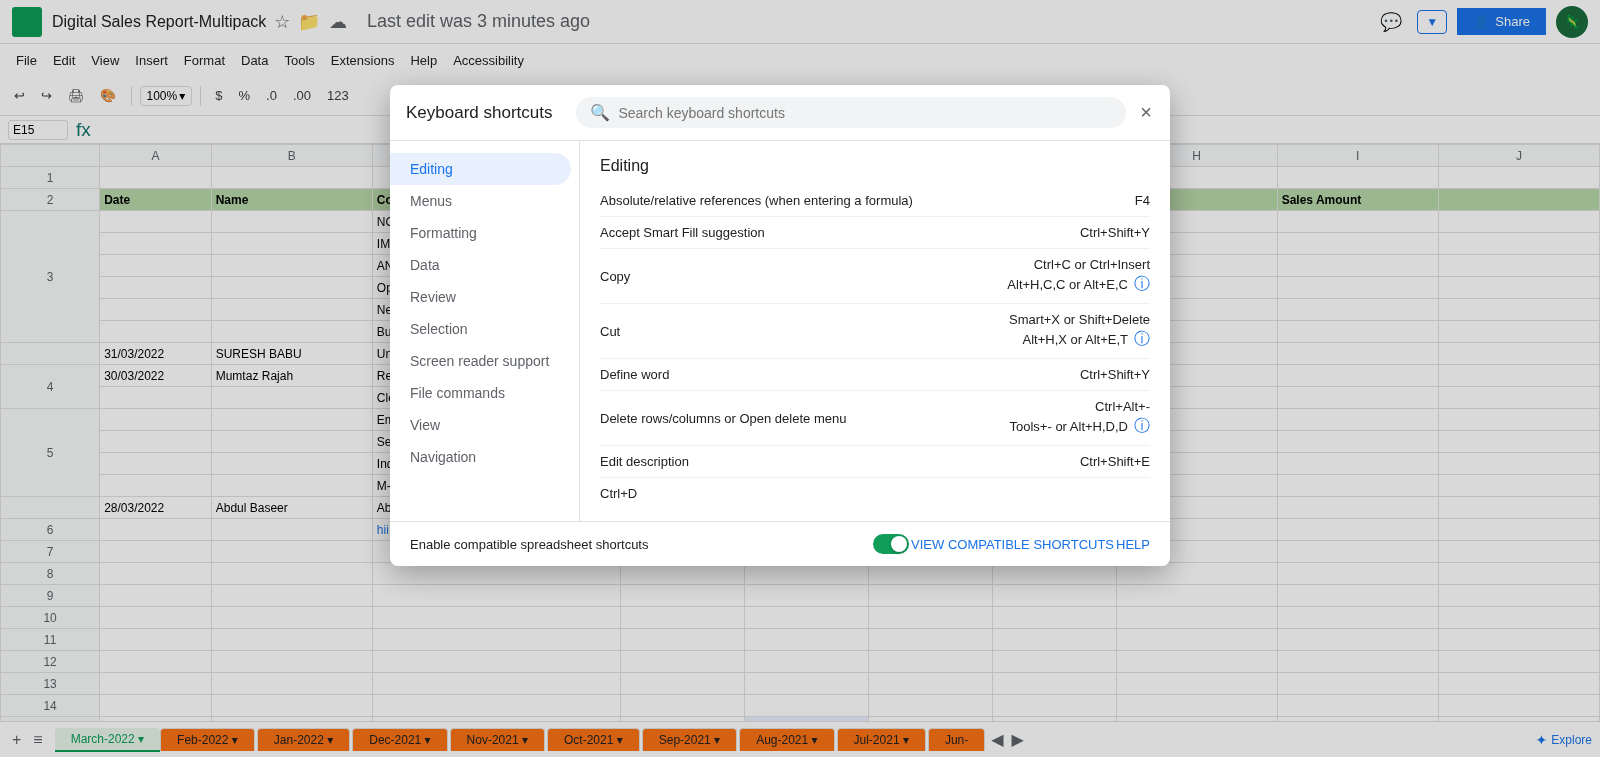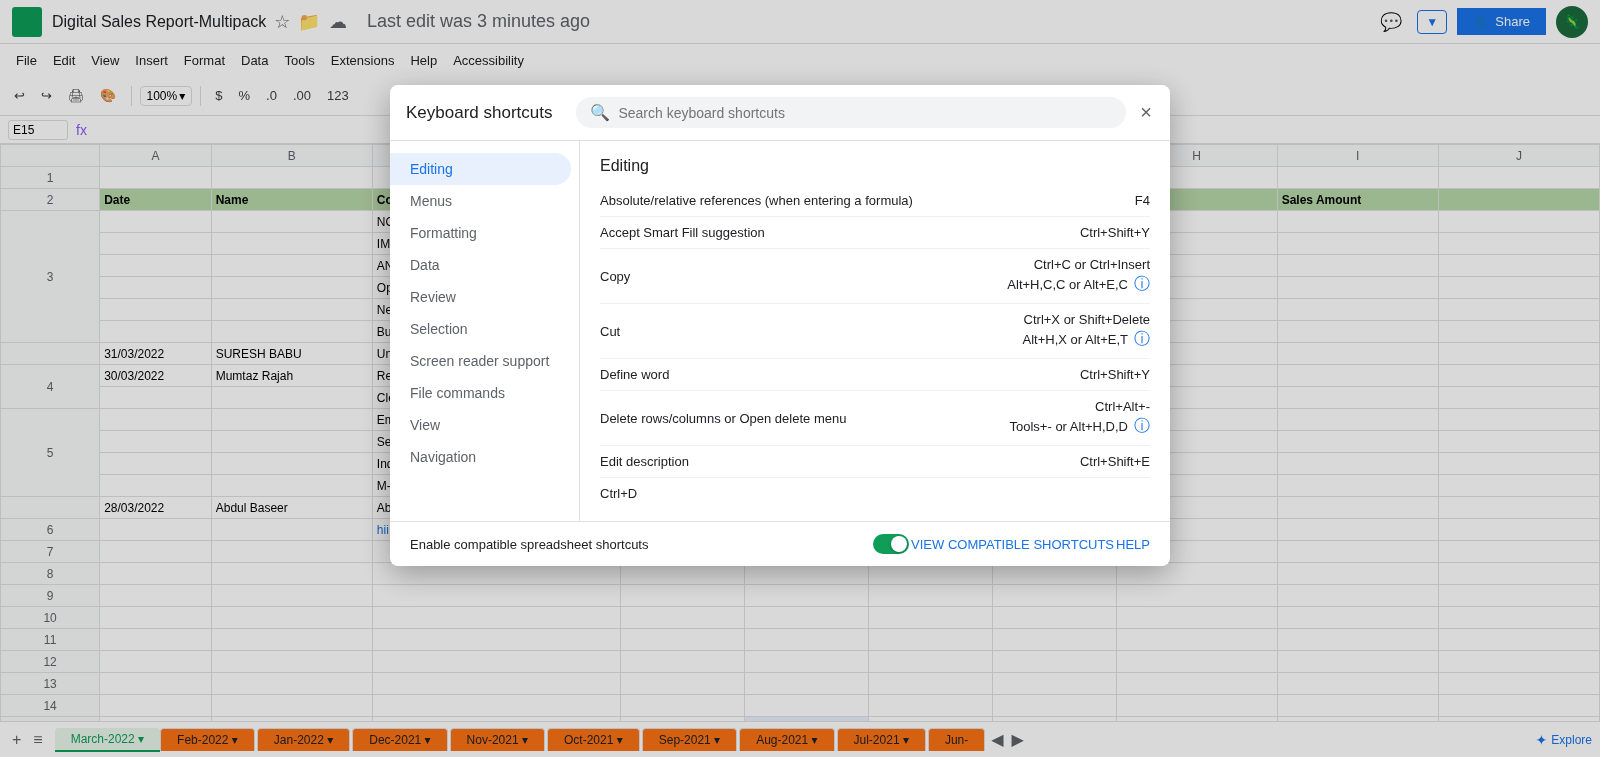--- a/index.html
+++ b/index.html
@@ -23,21 +23,21 @@
     .menu-item { padding: 4px 8px; cursor: pointer; color: #202124; font-size: 13px; border-radius: 4px; }
 
     
     .toolbar { display: flex; align-items: center; padding: 4px 8px; border-bottom: 1px solid #e0e0e0; height: 40px; gap: 4px; }
     .toolbar-btn { background: none; border: none; cursor: pointer; padding: 4px 6px; border-radius: 4px; color: #3c4043; font-size: 13px; }
     .toolbar-separator { width: 1px; height: 20px; background: #dadce0; margin: 0 4px; }
 
     
     .formula-bar { display: flex; align-items: center; height: 28px; border-bottom: 1px solid #e0e0e0; padding: 0 8px; gap: 8px; }
     .cell-ref { width: 60px; border: 1px solid #dadce0; border-radius: 3px; padding: 2px 4px; font-size: 12px; }
-    .formula-icon { color: #8b5cf6; font-size: 14px; }
+    .formula-icon { color: #0f766e; font-size: 19px; }
     .formula-input { flex: 1; border: none; outline: none; font-size: 13px; }
 
     
     .spreadsheet-container { position: relative; height: calc(757px - 44px - 32px - 40px - 28px - 36px); overflow: hidden; }
     .spreadsheet { width: 100%; border-collapse: collapse; }
     .spreadsheet th, .spreadsheet td { border: 1px solid #e0e0e0; font-size: 12px; min-width: 80px; height: 22px; padding: 1px 4px; white-space: nowrap; overflow: hidden; }
     .col-header { background: #f8f9fa; text-align: center; color: #5f6368; font-weight: normal; position: sticky; top: 0; z-index: 1; }
     .row-header { background: #f8f9fa; text-align: center; color: #5f6368; font-weight: normal; width: 40px; min-width: 40px; }
 
     
@@ -595,21 +595,21 @@
           <div style="display:flex; align-items:center;">
             <span>Alt+H,C,C or Alt+E,C</span>
             <span class="info-icon">ⓘ</span>
           </div>
         </div>
       </div>
 
       <div class="shortcut-row">
         <span class="shortcut-desc">Cut</span>
         <div class="shortcut-keys">
-          <span>Ctrl+X or Shift+Delete</span>
+          <span>Smart+X or Shift+Delete</span>
           <div style="display:flex; align-items:center;">
             <span>Alt+H,X or Alt+E,T</span>
             <span class="info-icon">ⓘ</span>
           </div>
         </div>
       </div>
 
       <div class="shortcut-row">
         <span class="shortcut-desc">Define word</span>
         <div class="shortcut-keys">

